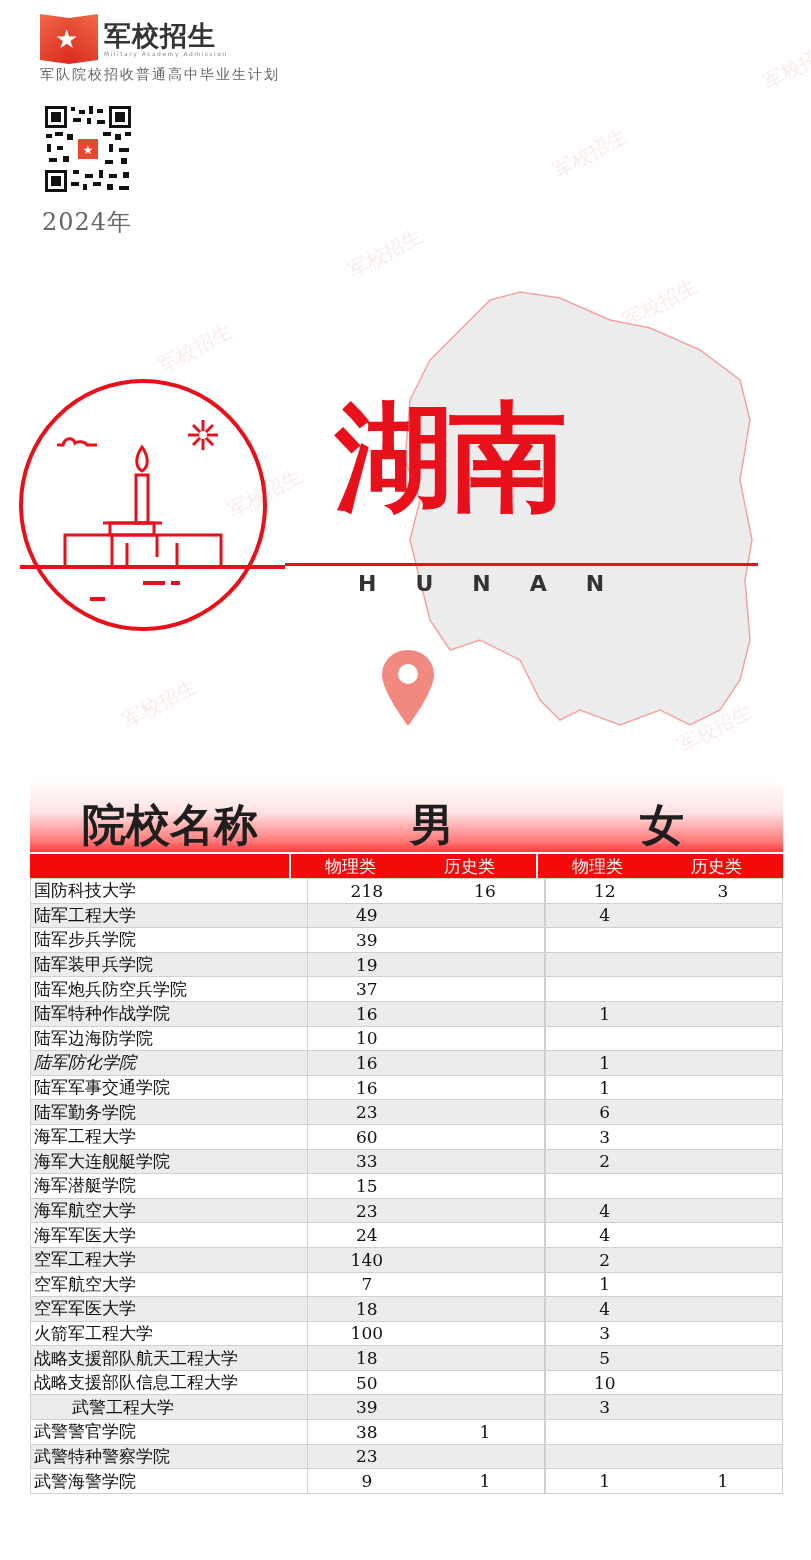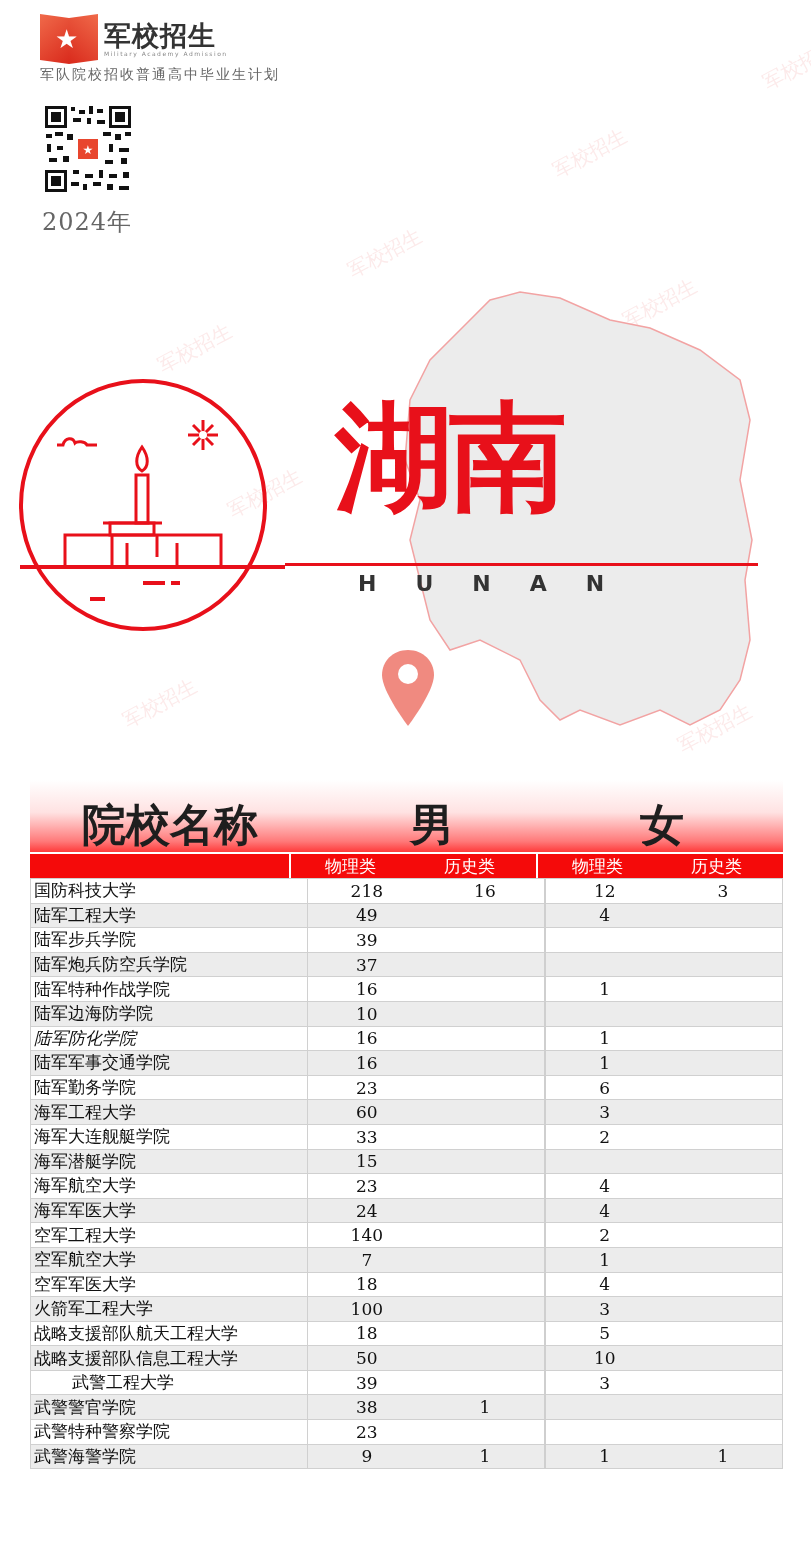--- a/index.html
+++ b/index.html
@@ -198,20 +198,27 @@
           <td class="num num-b" style="width: 119px;"></td>
         </tr>
         <tr>
           <td class="name" style="width: 277px;">陆军步兵学院</td>
           <td class="num num-a" style="width: 119px;">39</td>
           <td class="num num-b bl" style="width: 119px;"></td>
           <td class="num num-a" style="width: 119px;"></td>
           <td class="num num-b" style="width: 119px;"></td>
         </tr>
         <tr>
+          <td class="name" style="width: 277px;">陆军装甲兵学院</td>
+          <td class="num num-a" style="width: 119px;">19</td>
+          <td class="num num-b bl" style="width: 119px;"></td>
+          <td class="num num-a" style="width: 119px;"></td>
+          <td class="num num-b" style="width: 119px;"></td>
+        </tr>
+        <tr>
           <td class="name" style="width: 277px;">陆军炮兵防空兵学院</td>
           <td class="num num-a" style="width: 119px;">37</td>
           <td class="num num-b bl" style="width: 119px;"></td>
           <td class="num num-a" style="width: 119px;"></td>
           <td class="num num-b" style="width: 119px;"></td>
         </tr>
         <tr>
           <td class="name" style="width: 277px;">陆军特种作战学院</td>
           <td class="num num-a" style="width: 119px;">16</td>
           <td class="num num-b bl" style="width: 119px;"></td>

